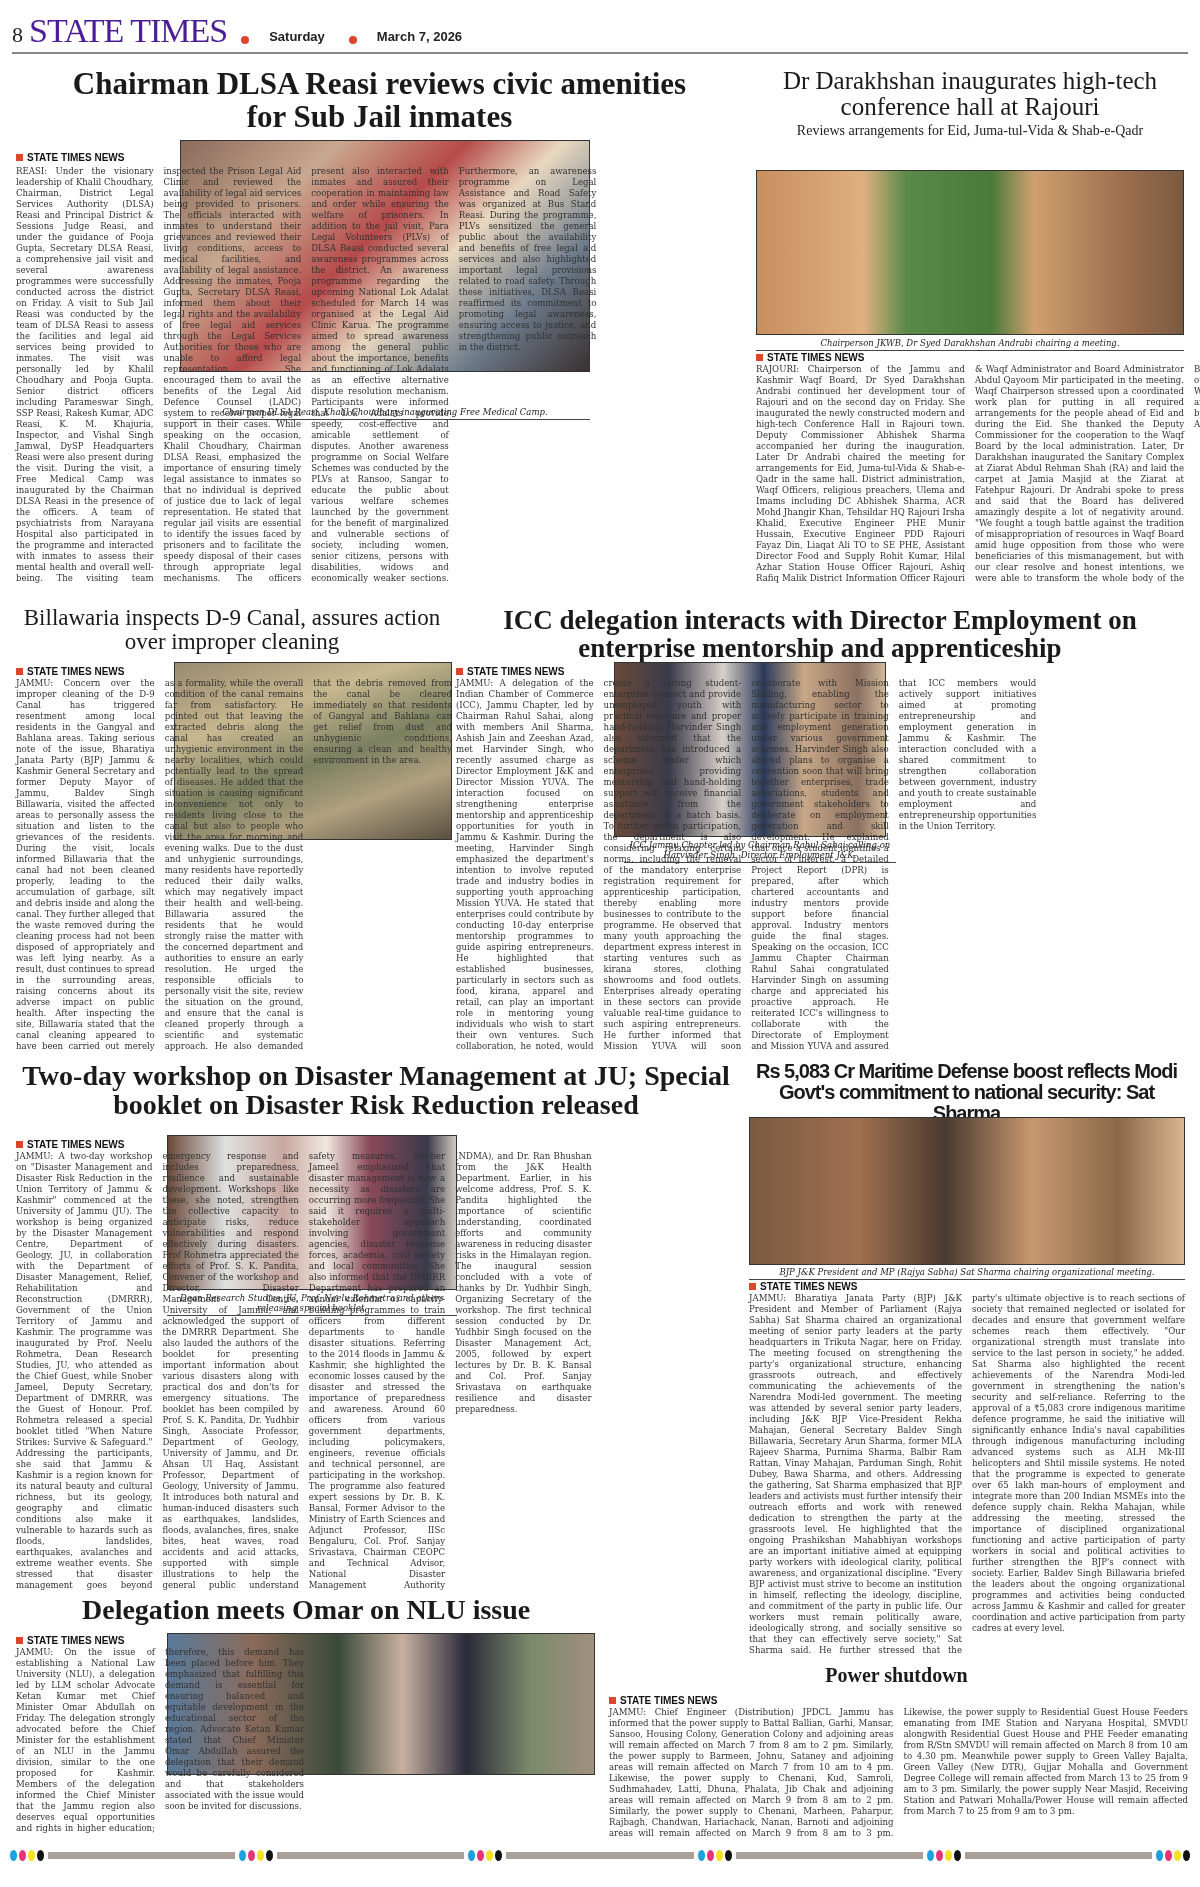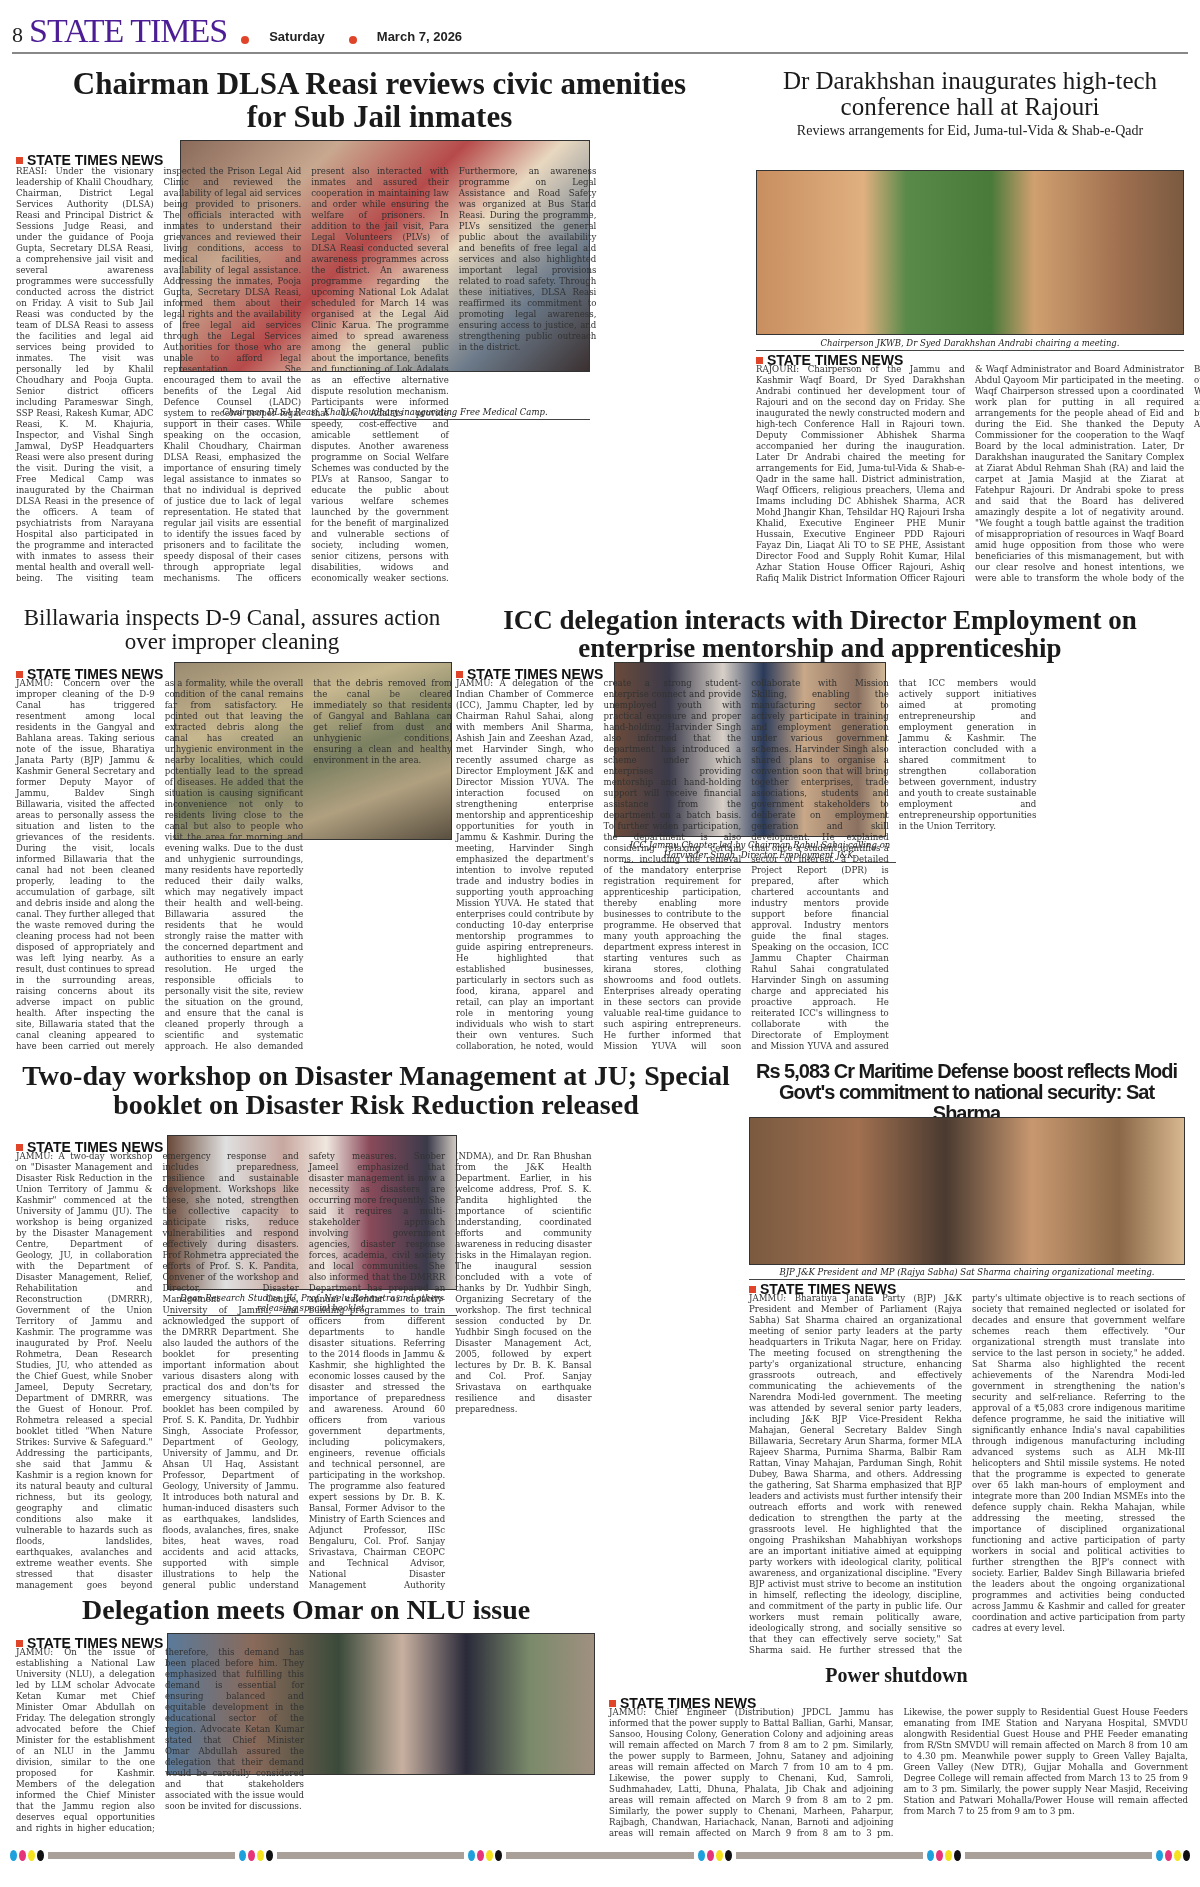--- a/index.html
+++ b/index.html
@@ -6,21 +6,21 @@
   body { width: 1200px; height: 1887px; background: #fff; font-family: "DejaVu Serif", serif; color: #222; position: relative; overflow: hidden; }
   .masthead { position: absolute; left: 12px; top: 14px; width: 1176px; height: 40px; display: flex; align-items: flex-end; border-bottom: 2px solid #888; padding-bottom: 4px; }
   .pageno { font-family: "Liberation Serif", serif; font-size: 22px; margin-right: 6px; }
   .logo { font-family: "Liberation Serif", serif; font-size: 34px; letter-spacing: -1px; line-height: 1; color: #4c1d95; }
   .dateline { font-family: "Liberation Sans", sans-serif; font-weight: bold; font-size: 13px; margin-left: 10px; margin-bottom: 4px; display: flex; align-items: flex-end; gap: 20px; }
   .dot { width: 8px; height: 8px; border-radius: 50%; background: #e0452a; display: inline-block; margin-left: 4px; }
   .story { position: absolute; }
   .hl { font-family: "Liberation Serif", serif; font-weight: bold; color: #1a1a1a; text-align: center; line-height: 1.05; }
   .hl.narrow { font-family: "Liberation Sans", sans-serif; font-stretch: condensed; letter-spacing: -1px; }
   .sub { font-family: "Liberation Serif", serif; font-size: 18px; text-align: center; color: #222; }
-  .byline { font-family: "Liberation Sans", sans-serif; font-weight: bold; font-size: 14px; color: #111; display: flex; align-items: center; gap: 4px; }
+  .byline { font-family: "Liberation Sans", sans-serif; font-weight: bold; font-size: 10px; color: #111; display: flex; align-items: center; gap: 4px; }
   .byline::before { content: ""; width: 7px; height: 7px; background: #e0452a; display: inline-block; }
   .body { font-size: 8.6px; line-height: 1.28; text-align: justify; color: #333; column-gap: 10px; }
   .photo { position: absolute; border: 1px solid #333; overflow: hidden; }
   .caption { position: absolute; font-family: "DejaVu Serif", serif; font-style: italic; font-size: 8.5px; text-align: center; color: #222; border-bottom: 1px solid #444; padding-bottom: 2px; }
   .reg-bar { position: absolute; left: 10px; top: 1848px; width: 1180px; height: 14px; display: flex; align-items: center; }
   .reg-group { display: flex; gap: 2px; }
   .reg-dot { width: 7px; height: 11px; border-radius: 50%; }
   .reg-line { flex: 1; height: 7px; background: #a9a09a; margin: 0 4px; }
 </style>
 </head>

